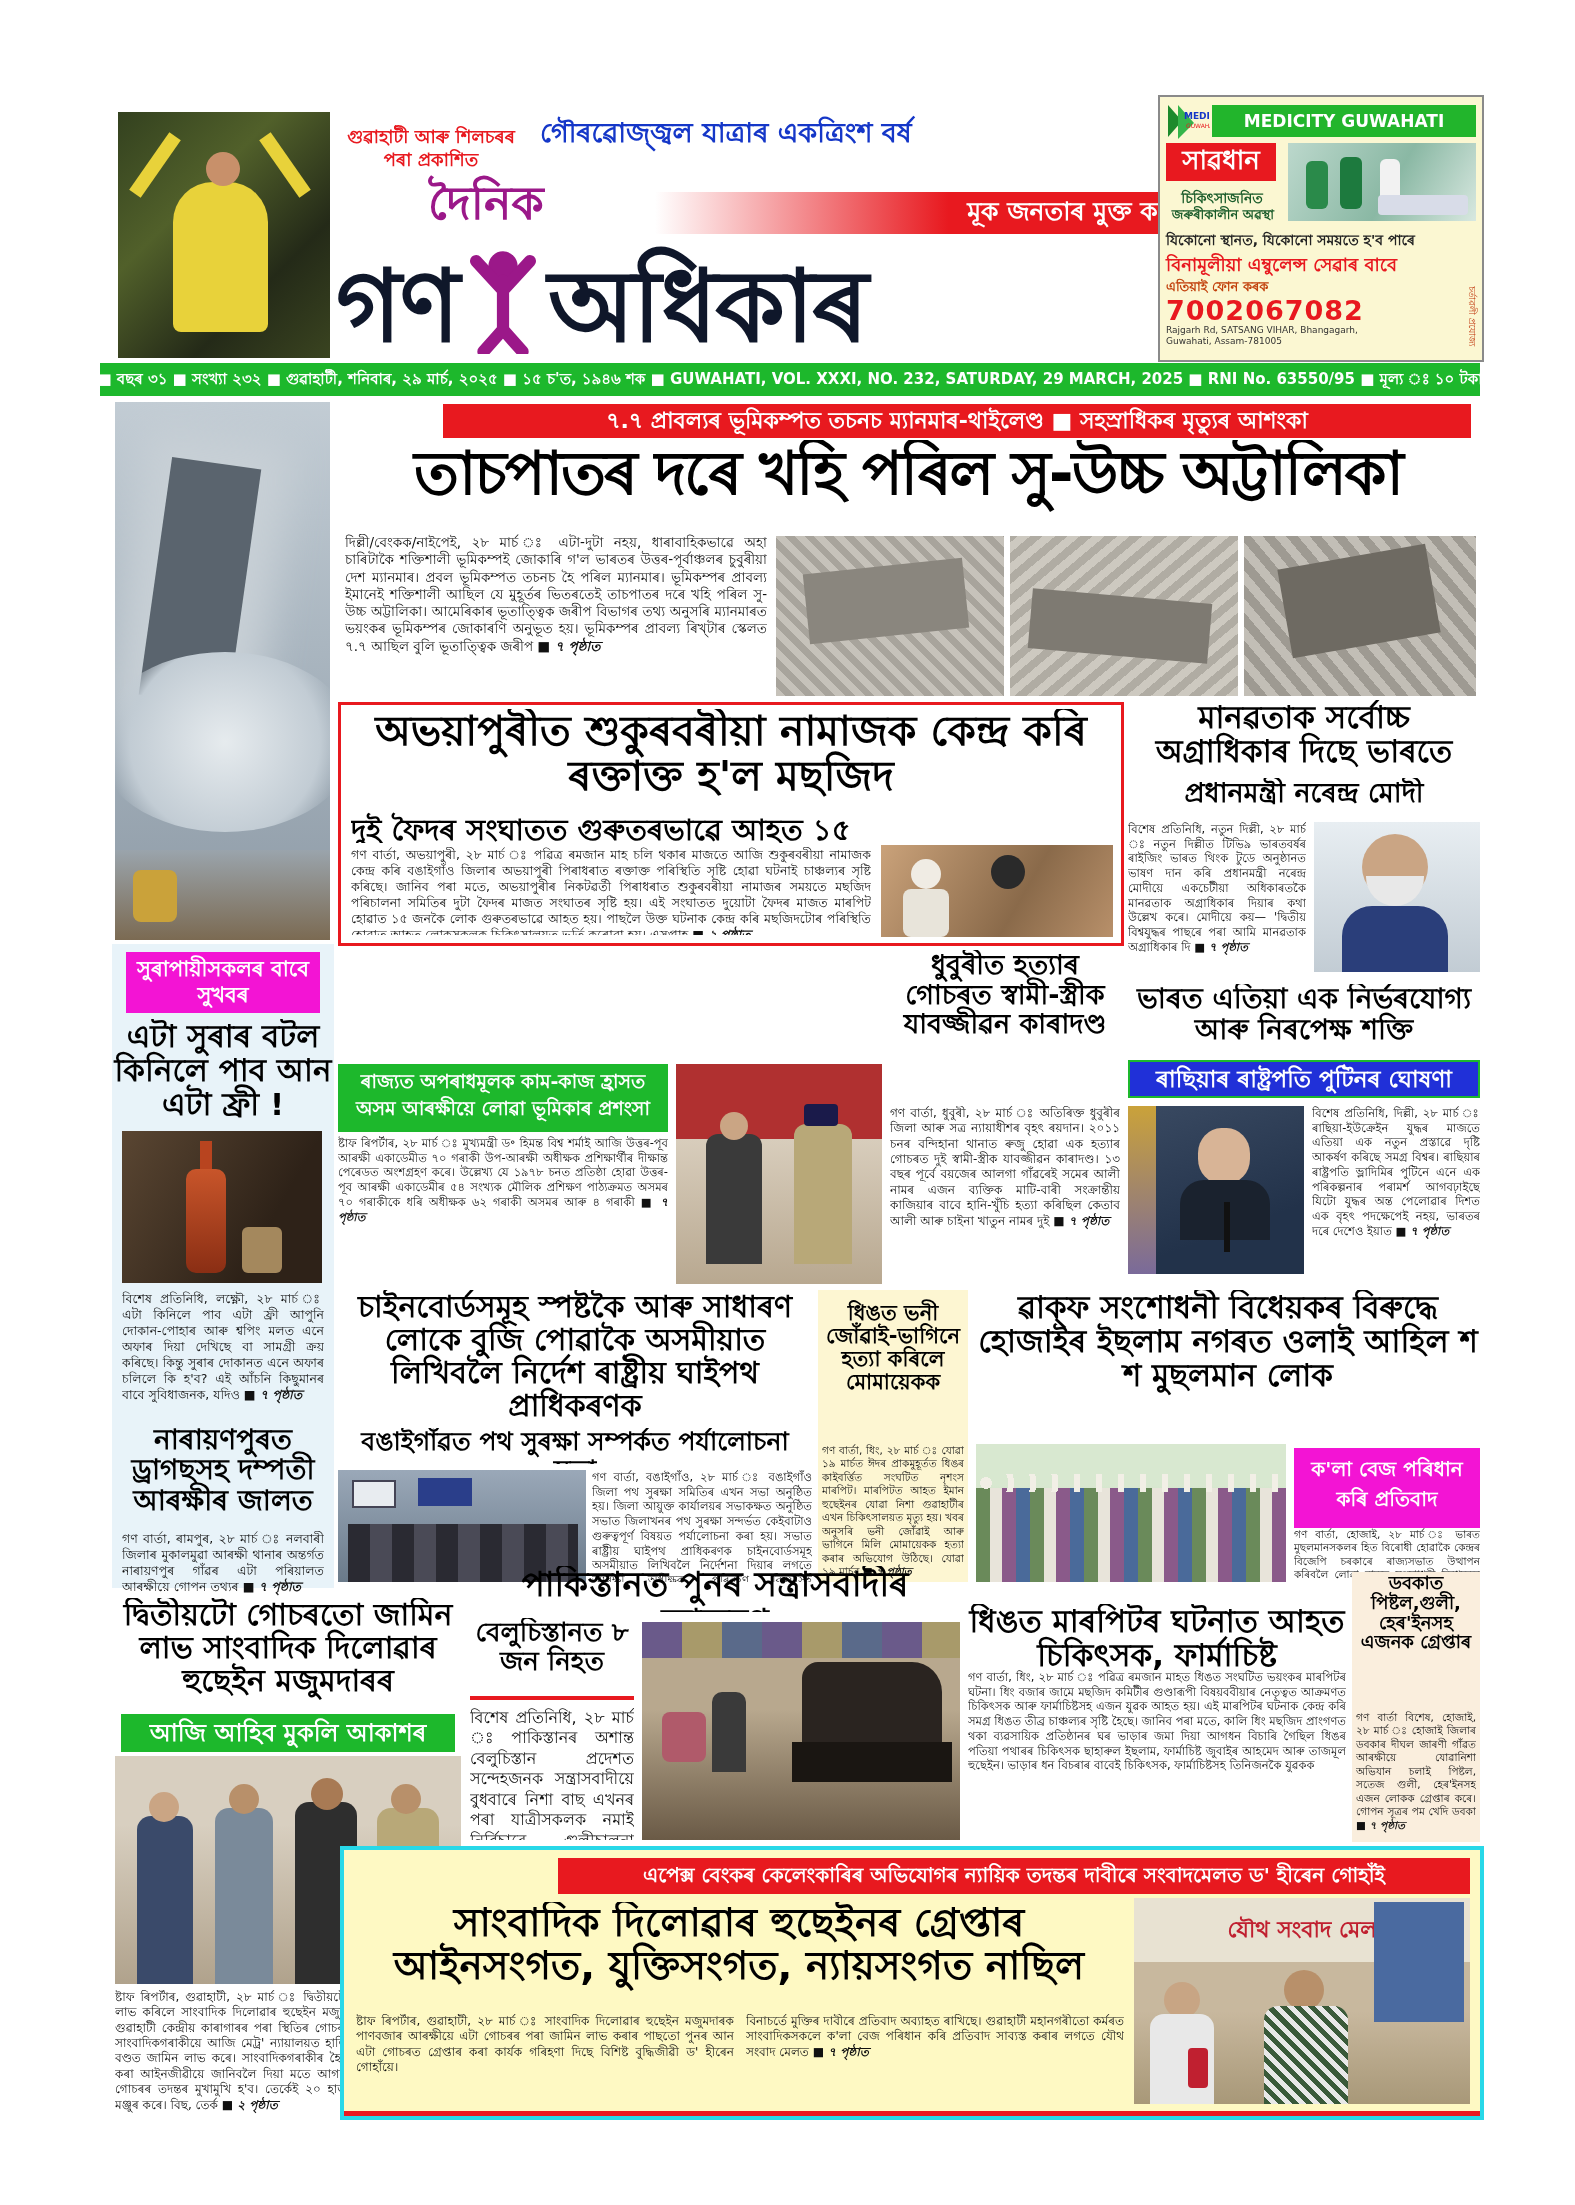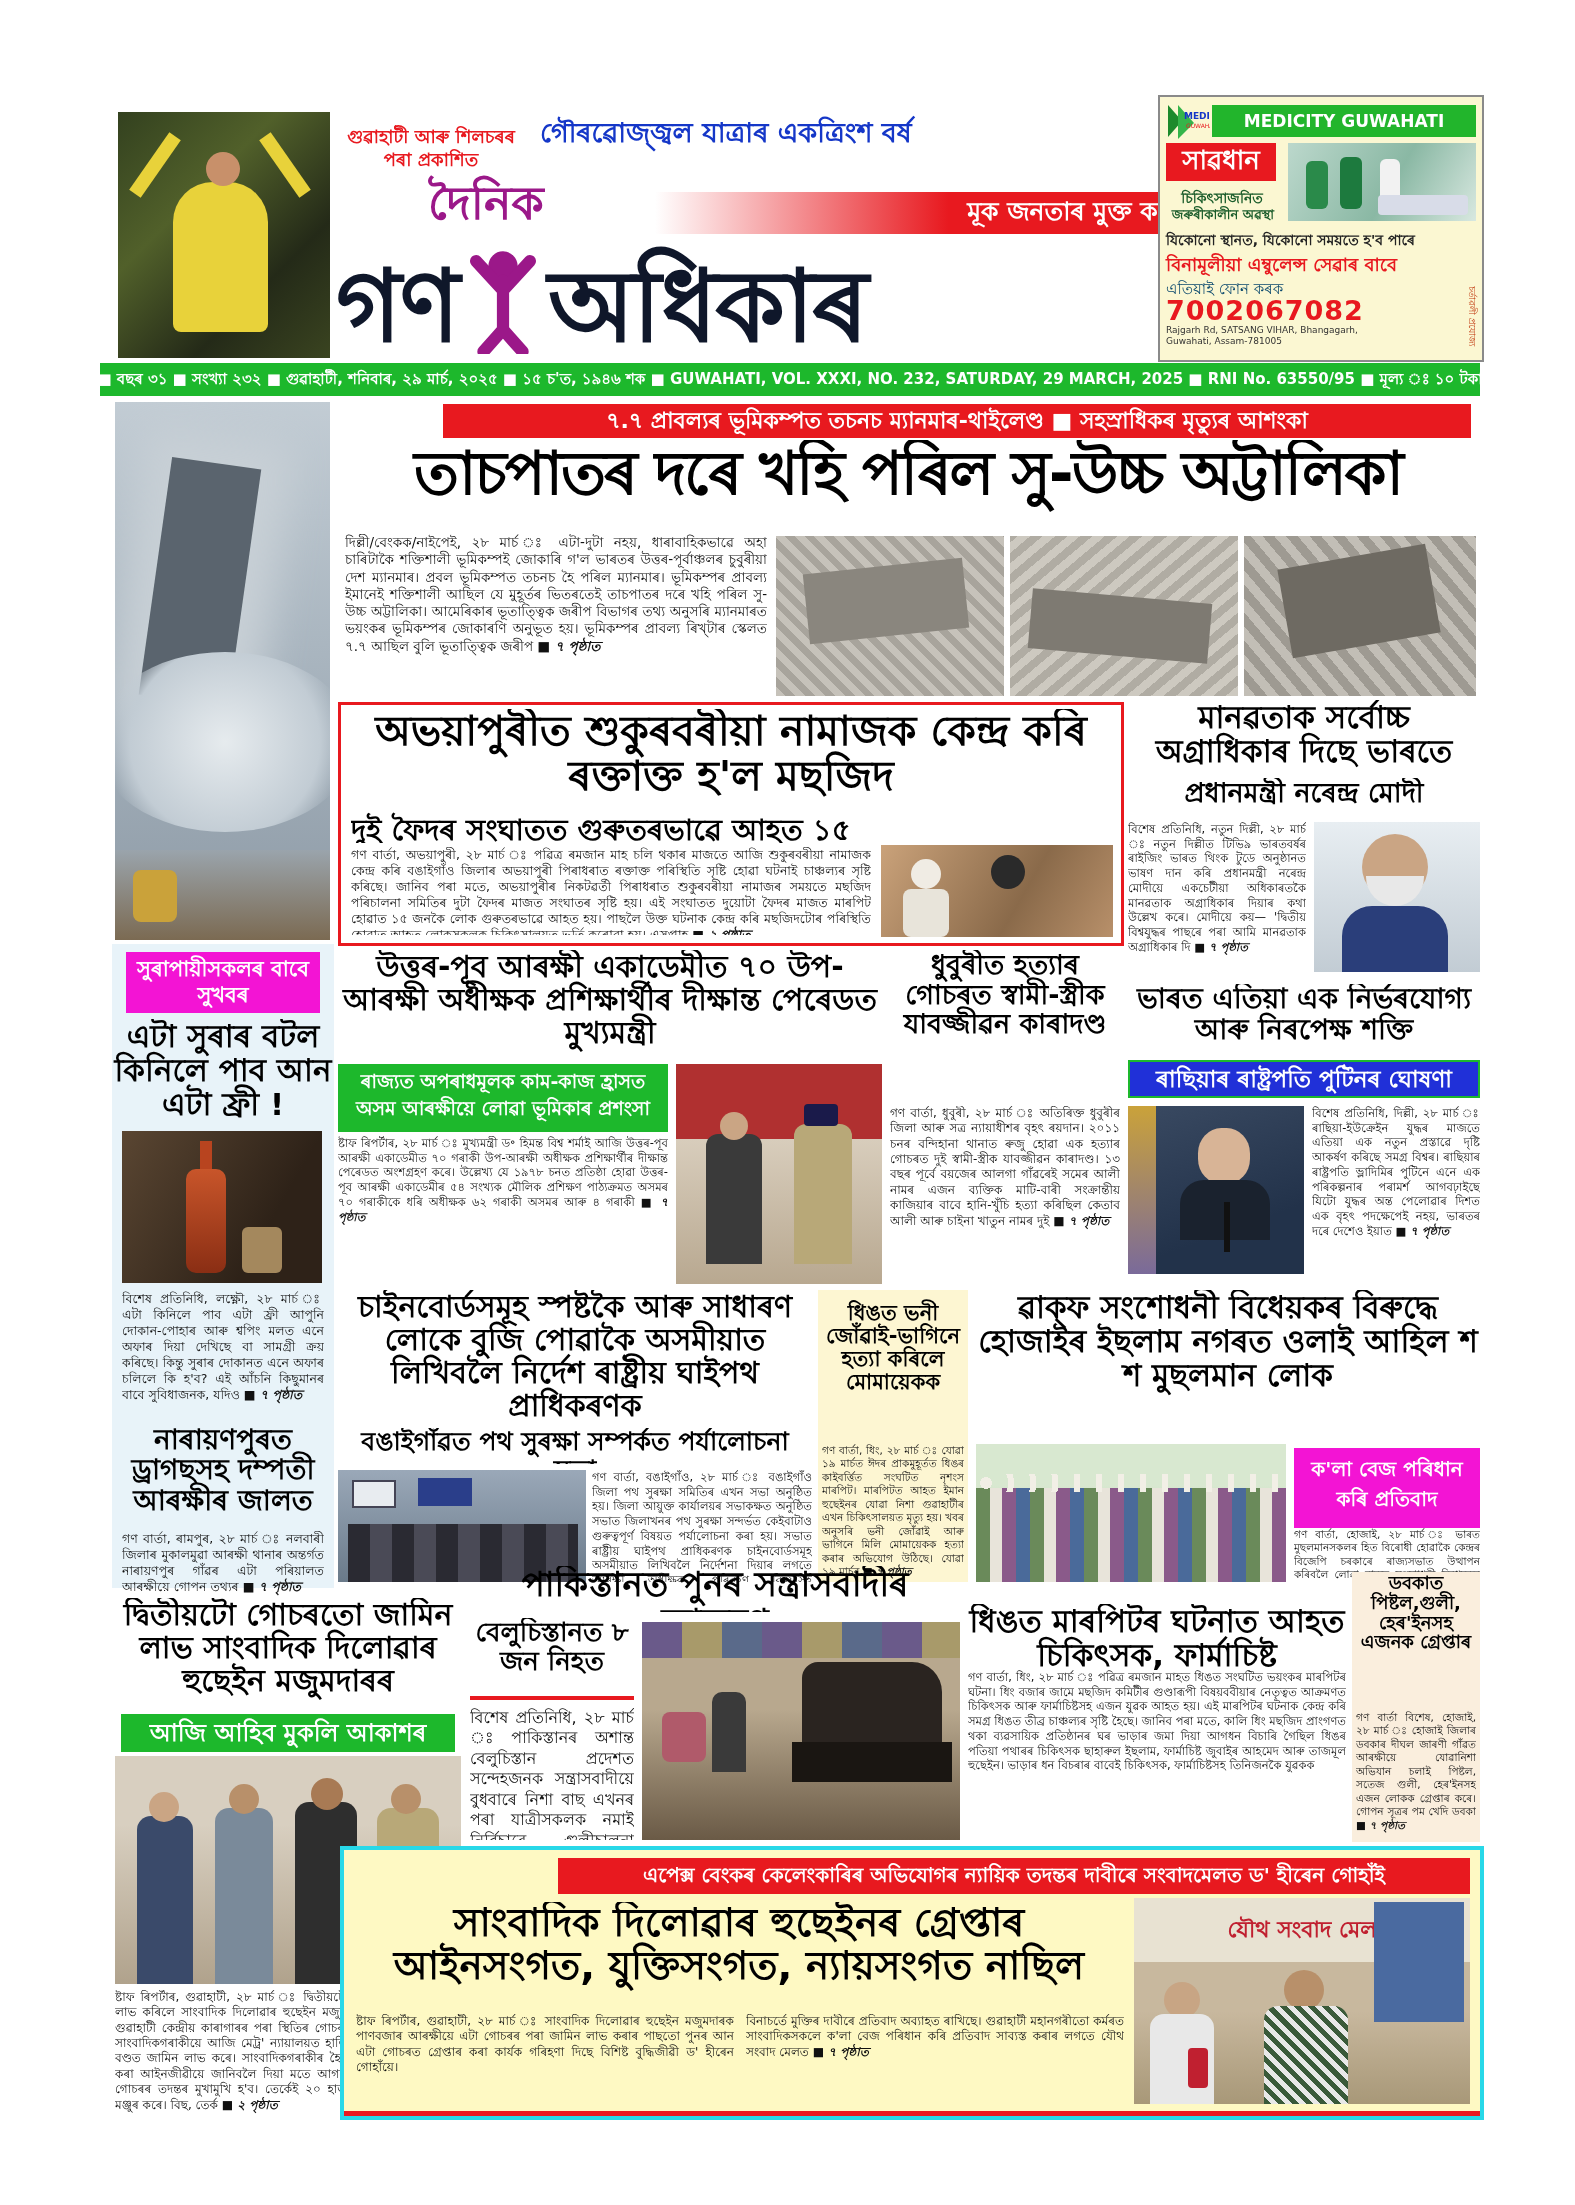--- a/index.html
+++ b/index.html
@@ -88,21 +88,21 @@
     <div class="photo" style="left:128px;top:46px;width:188px;height:78px;background:linear-gradient(120deg,#bcd8cc,#8ab8a4 55%,#d8e8e0);">
       <div style="position:absolute;left:18px;top:18px;width:22px;height:48px;background:#2a8a4a;border-radius:6px;"></div>
       <div style="position:absolute;left:52px;top:14px;width:22px;height:52px;background:#1d7a3e;border-radius:6px;"></div>
       <div style="position:absolute;left:92px;top:16px;width:20px;height:50px;background:#f2f2f2;border-radius:6px;"></div>
       <div style="position:absolute;left:90px;top:52px;width:90px;height:20px;background:#d8dce8;border-radius:4px;"></div>
     </div>
     <div class="ad-line" style="position:absolute;left:6px;top:90px;width:112px;font-size:14px;">চিকিৎসাজনিত</div>
     <div class="ad-line" style="position:absolute;left:2px;top:108px;width:122px;font-size:13px;">জৰুৰীকালীন অৱস্থা</div>
     <div style="position:absolute;left:6px;top:132px;width:300px;font-size:14px;font-weight:bold;color:#222;">যিকোনো স্থানত, যিকোনো সময়তে হ'ব পাৰে</div>
     <div style="position:absolute;left:6px;top:154px;width:300px;font-size:18px;font-weight:bold;color:#e8191f;">বিনামূলীয়া এম্বুলেন্স সেৱাৰ বাবে</div>
-    <div style="position:absolute;left:6px;top:180px;width:200px;font-size:15px;font-weight:normal;color:#0c4a6e;">এতিয়াই ফোন কৰক</div>
+    <div style="position:absolute;left:6px;top:180px;width:200px;font-size:13px;font-weight:bold;color:#c2410c;">এতিয়াই ফোন কৰক</div>
     <div id="ad-phone" style="position:absolute;left:6px;top:198px;width:250px;">7002067082</div>
     <div style="position:absolute;left:6px;top:228px;width:240px;font-size:9px;line-height:1.25;color:#333;">Rajgarh Rd, SATSANG VIHAR, Bhangagarh, Guwahati, Assam-781005</div>
     <div id="ad-side" style="position:absolute;right:2px;top:180px;height:78px;">চৰ্তাৱলী প্ৰযোজ্য</div>
   </div>
 
   <div class="abs" id="dateline" style="left:100px;top:363px;width:1380px;height:33px;">■ বছৰ ৩১ ■ সংখ্যা ২৩২ ■ গুৱাহাটী, শনিবাৰ, ২৯ মাৰ্চ, ২০২৫ ■ ১৫ চ'ত, ১৯৪৬ শক ■ GUWAHATI, VOL. XXXI, NO. 232, SATURDAY, 29 MARCH, 2025 ■ RNI No. 63550/95 ■ মূল্য ঃ ১০ টকা</div>
 
   <div class="photo" style="left:115px;top:402px;width:215px;height:538px;background:linear-gradient(180deg,#c2ccd4 0%,#aab6c0 45%,#8d9aa6 100%);">
     <div style="position:absolute;left:40px;top:60px;width:90px;height:240px;background:#5a646e;transform:rotate(8deg);
                 box-shadow:0 0 40px 30px #c8d0d6;"></div>
@@ -188,21 +188,20 @@
       <span>বিশেষ প্ৰতিনিধি, লক্ষ্ণৌ, ২৮ মাৰ্চ ঃ এটা কিনিলে পাব এটা ফ্ৰী আপুনি দোকান-পোহাৰ আৰু শ্বপিং মলত এনে অফাৰ দিয়া দেখিছে বা সামগ্ৰী ক্ৰয় কৰিছে। কিন্তু সুৰাৰ দোকানত এনে অফাৰ চলিলে কি হ'ব? এই আঁচনি কিছুমানৰ বাবে সুবিধাজনক, যদিও</span>
       <span class="jump">■ ৭ পৃষ্ঠাত</span>
     </div>
     <div class="hl" style="margin-top:4px;font-size:28px;height:104px;">নাৰায়ণপুৰত ড্ৰাগছসহ দম্পতী আৰক্ষীৰ জালত</div>
     <div class="bodytxt" style="margin:2px 10px 0 10px;font-size:12.5px;height:92px;">
       <span>গণ বাৰ্তা, ৰামপুৰ, ২৮ মাৰ্চ ঃ নলবাৰী জিলাৰ মুকালমুৱা আৰক্ষী থানাৰ অন্তৰ্গত নাৰায়ণপুৰ গাঁৱৰ এটা পৰিয়ালত আৰক্ষীয়ে গোপন তথ্যৰ</span>
       <span class="jump">■ ৭ পৃষ্ঠাত</span>
     </div>
   </div>
 
-  <div class="abs hl" style="left:338px;top:950px;width:544px;height:110px;font-size:30px;">উত্তৰ-পূব আৰক্ষী একাডেমীত ৭০ উপ-আৰক্ষী অধীক্ষক প্ৰশিক্ষাৰ্থীৰ দীক্ষান্ত পেৰেডত মুখ্যমন্ত্ৰী</div>
   <div class="abs greenbox" style="left:338px;top:1064px;width:330px;height:64px;font-size:19px;line-height:1.4;padding-top:4px;">ৰাজ্যত অপৰাধমূলক কাম-কাজ হ্ৰাসত অসম আৰক্ষীয়ে লোৱা ভূমিকাৰ প্ৰশংসা</div>
   <div class="abs bodytxt" style="left:338px;top:1136px;width:330px;height:148px;font-size:11.5px;">
     <span>ষ্টাফ ৰিপৰ্টাৰ, ২৮ মাৰ্চ ঃ মুখ্যমন্ত্ৰী ড॰ হিমন্ত বিশ্ব শৰ্মাই আজি উত্তৰ-পূব আৰক্ষী একাডেমীত ৭০ গৰাকী উপ-আৰক্ষী অধীক্ষক প্ৰশিক্ষাৰ্থীৰ দীক্ষান্ত পেৰেডত অংশগ্ৰহণ কৰে। উল্লেখ্য যে ১৯৭৮ চনত প্ৰতিষ্ঠা হোৱা উত্তৰ-পূব আৰক্ষী একাডেমীৰ ৫৪ সংখ্যক মৌলিক প্ৰশিক্ষণ পাঠ্যক্ৰমত অসমৰ ৭০ গৰাকীকে ধৰি অধীক্ষক ৬২ গৰাকী অসমৰ আৰু ৪ গৰাকী</span>
     <span class="jump">■ ৭ পৃষ্ঠাত</span>
   </div>
   <div class="photo" style="left:676px;top:1064px;width:206px;height:220px;background:linear-gradient(180deg,#b03030 0 34%,#d8cdbc 34%,#b8a890);">
     <div style="position:absolute;left:30px;top:70px;width:56px;height:130px;border-radius:12px 12px 0 0;background:#3a3a3a;"></div>
     <div style="position:absolute;left:44px;top:48px;width:28px;height:28px;border-radius:50%;background:#caa584;"></div>
     <div style="position:absolute;left:118px;top:60px;width:58px;height:140px;border-radius:12px 12px 0 0;background:#b8a878;"></div>
     <div style="position:absolute;left:128px;top:40px;width:34px;height:22px;background:#1a1a4a;border-radius:4px;"></div>

